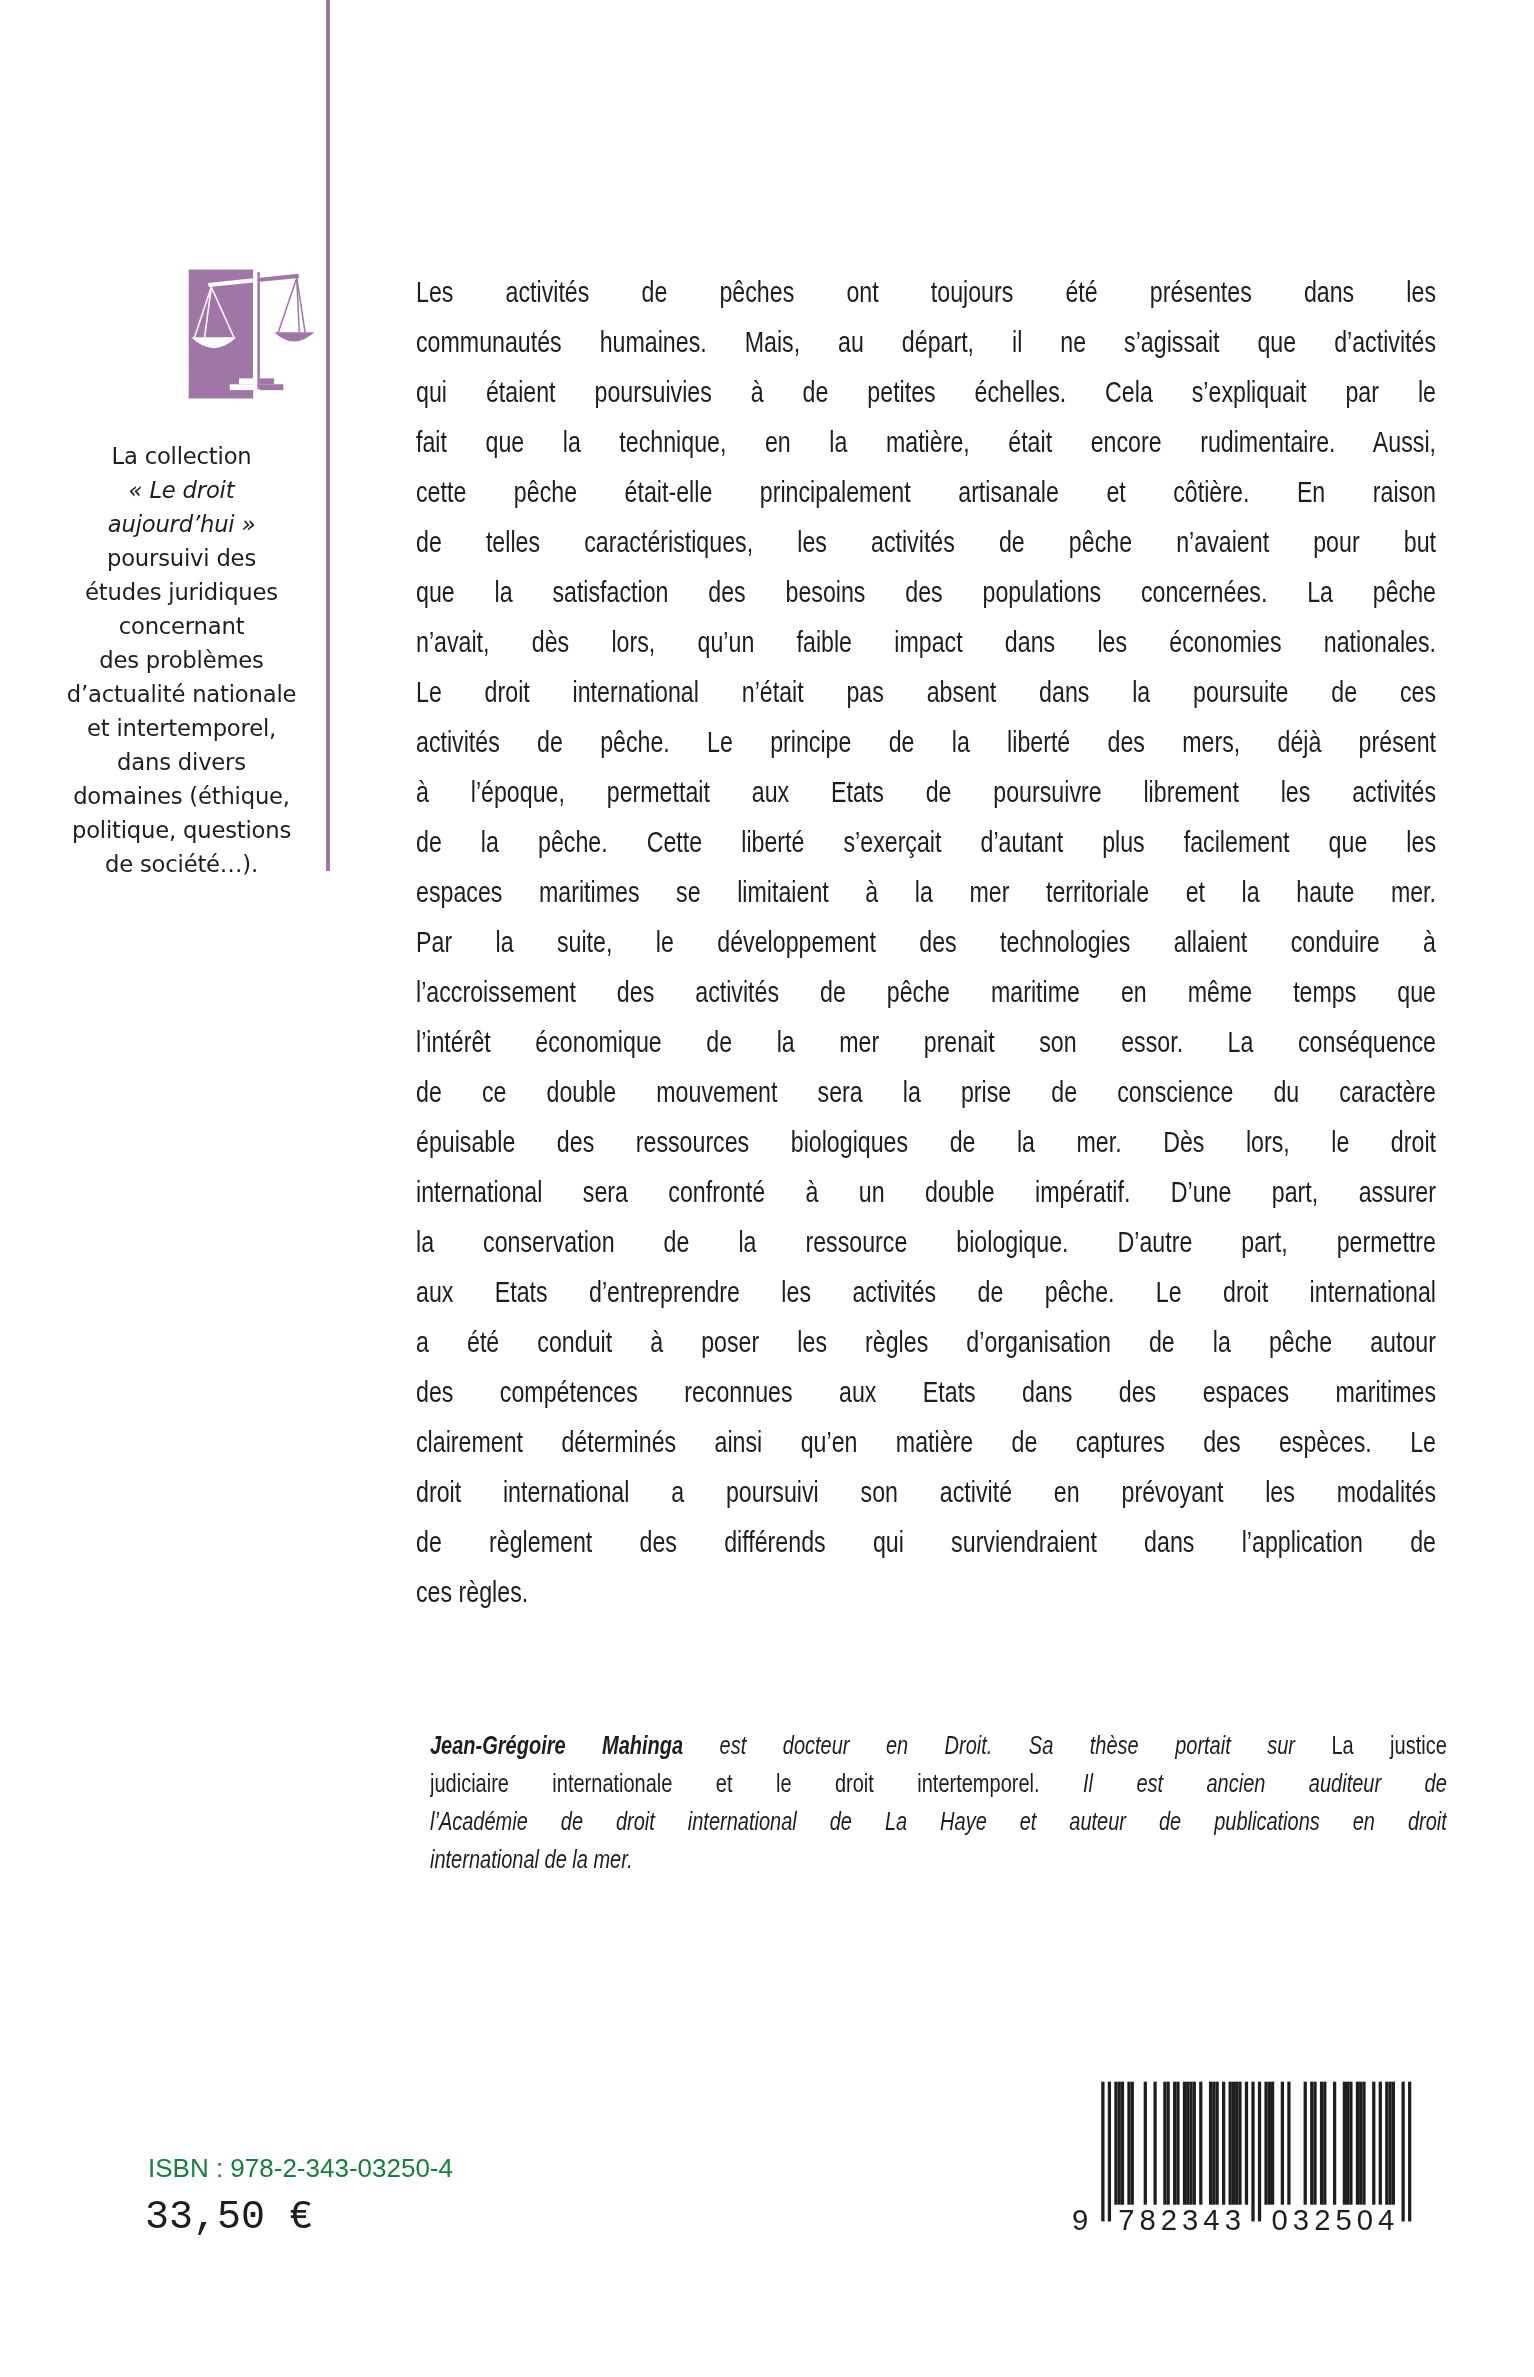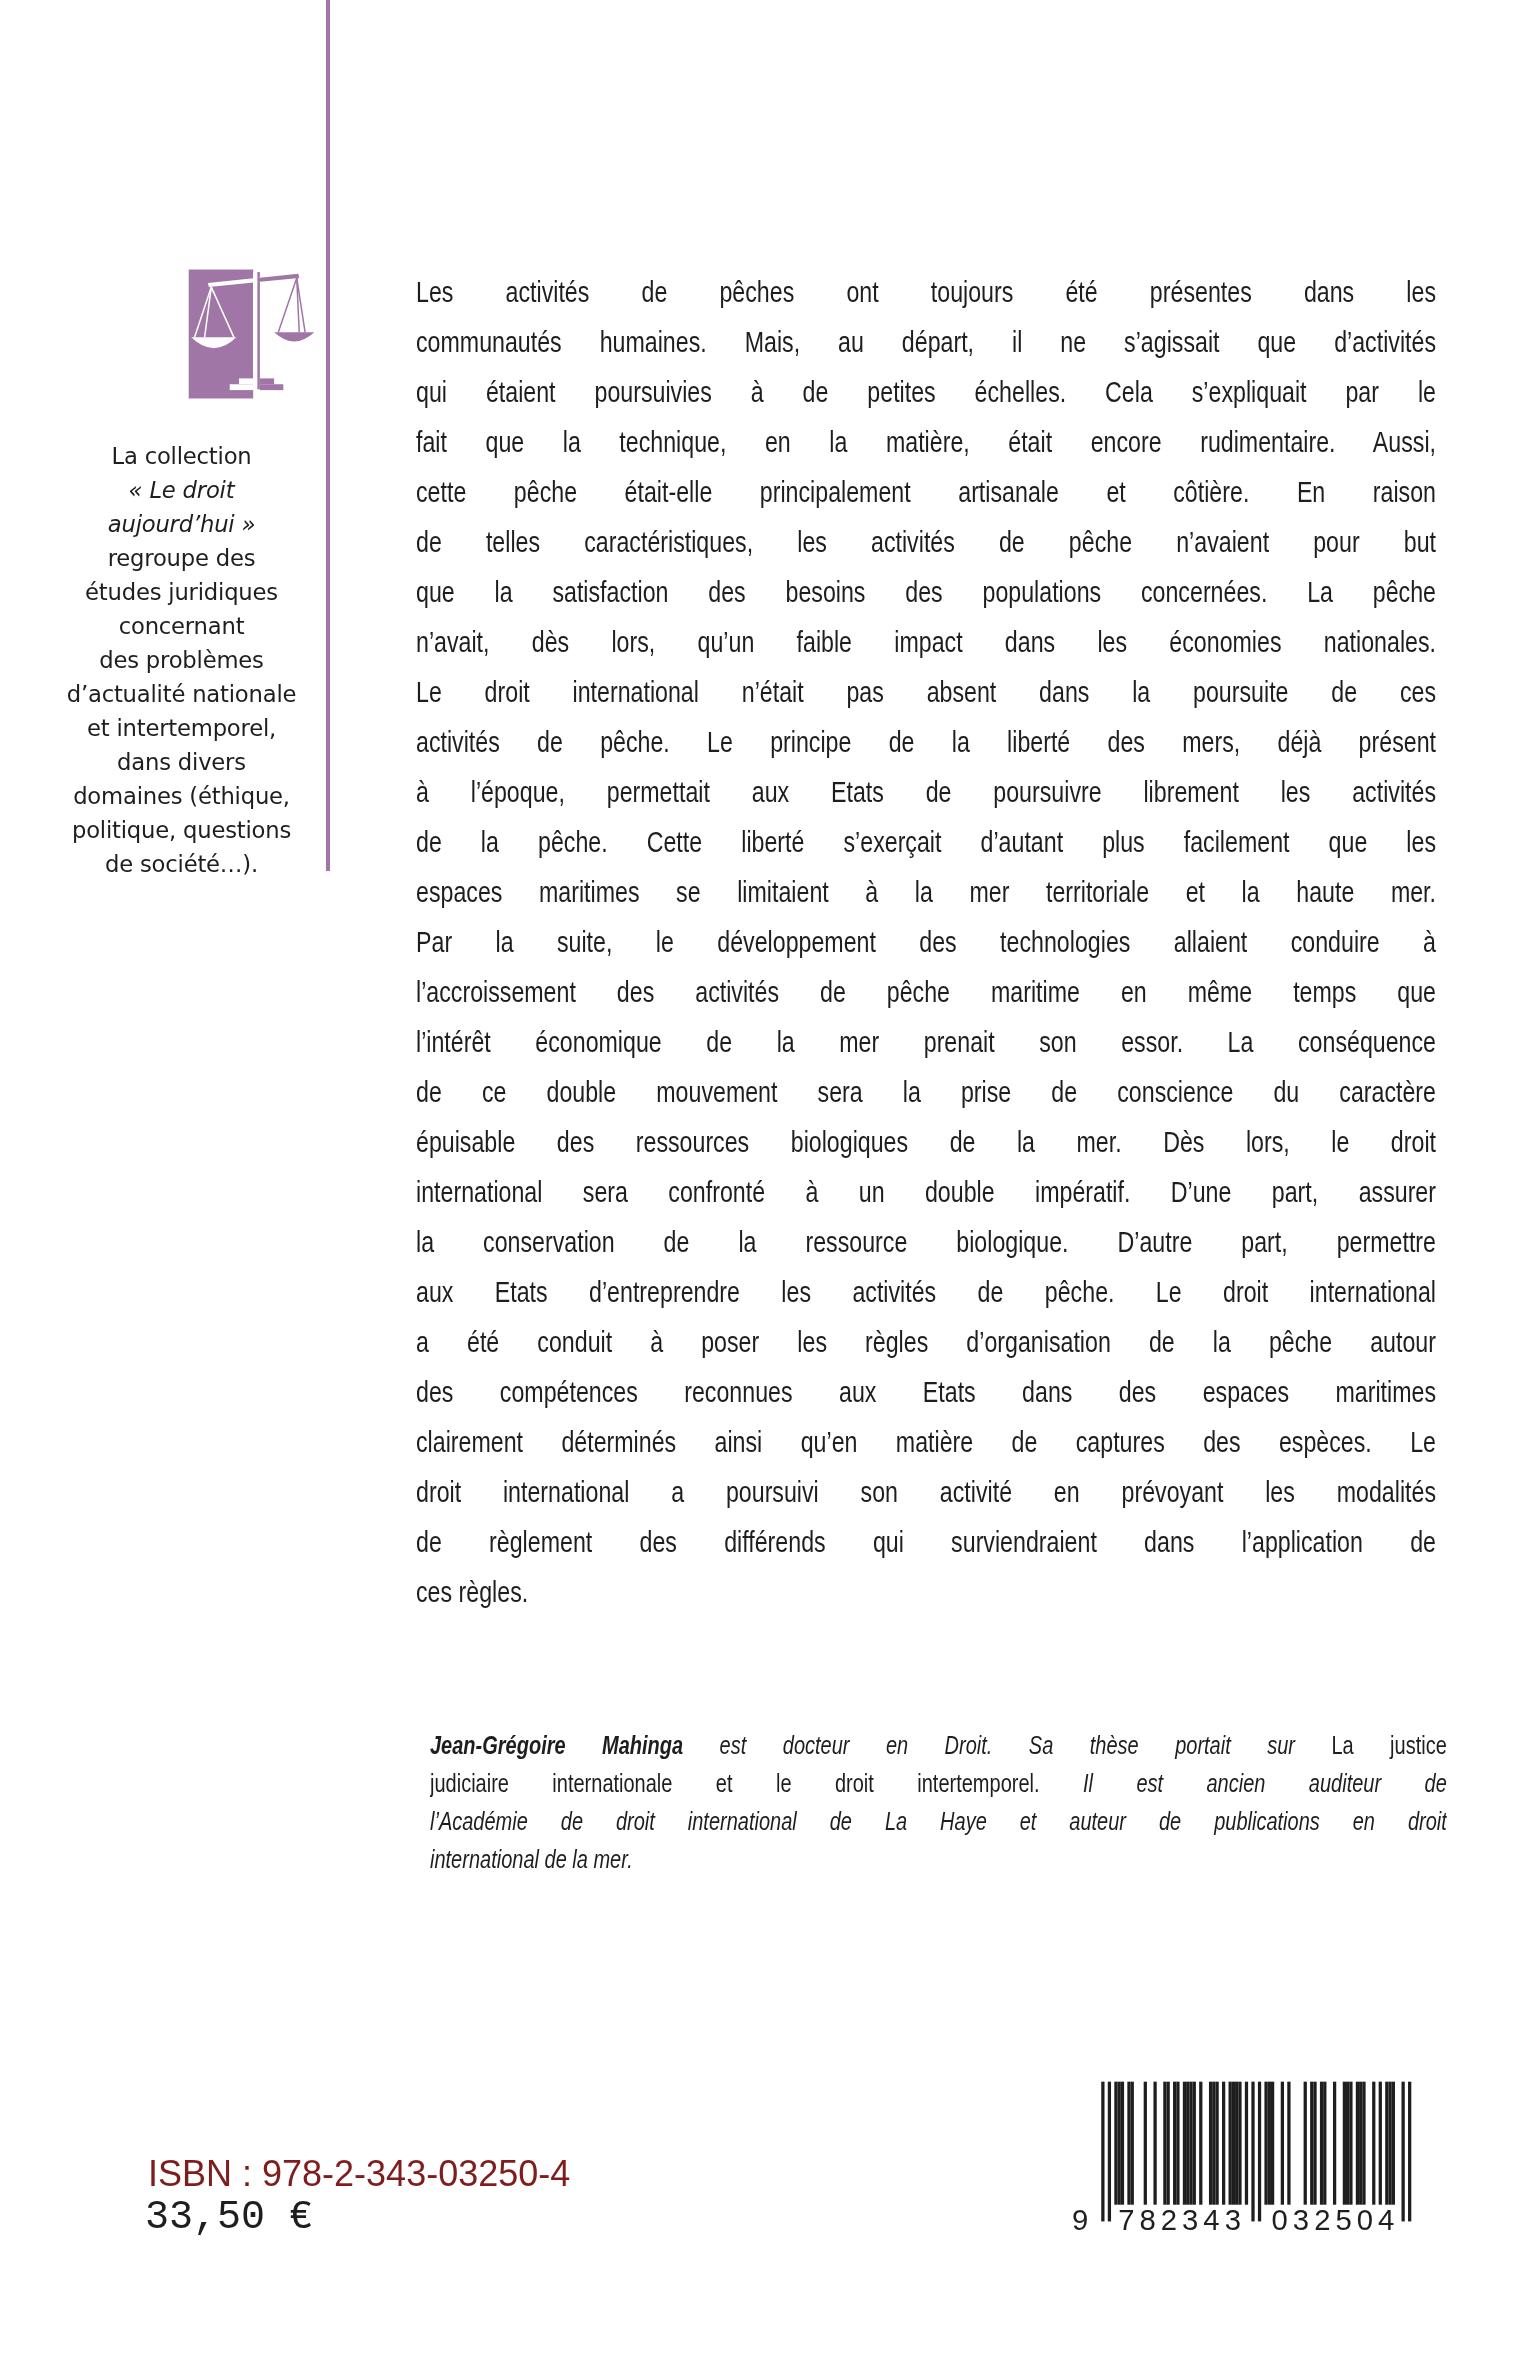--- a/index.html
+++ b/index.html
@@ -22,21 +22,21 @@
     .body-text .line.last { text-align-last: left; }
 
     .bio-frame { position: absolute; left: 398px; top: 1726px; width: 1017px; margin-left: 32px; }
     .bio-text { width: 1271px; transform: scaleX(0.8); transform-origin: 0 0;
       font-family: "Liberation Sans", sans-serif; font-size: 25px; line-height: 38px; }
     .bio-text .line { display: block; white-space: nowrap; text-align: justify; text-align-last: justify; height: 38px; overflow: hidden; }
     .bio-text .line.last { text-align-last: left; }
     .bio-text .b { font-weight: bold; font-style: italic; }
     .bio-text .i { font-style: italic; }
 
-    .isbn { position: absolute; left: 148px; top: 2153px; font-family: "Liberation Sans", sans-serif; font-size: 36px; color: #7f1d1d; white-space: nowrap; }
+    .isbn { position: absolute; left: 148px; top: 2153px; font-family: "Liberation Sans", sans-serif; font-size: 26px; color: #15803d; white-space: nowrap; }
     .price { position: absolute; left: 145px; top: 2195px; font-family: Liberation Mono, monospace; font-size: 40px; color: #1e1e1e; white-space: nowrap; }
 
     .barcode { position: absolute; left: 1065px; top: 2080px; width: 352px; height: 159px; }
   </style>
 </head>
 <body>
 
 <div class="divider-line"></div>
 
 <div class="logo">
@@ -63,21 +63,21 @@
     <rect x="63" y="133" width="17" height="7" fill="#ffffff"></rect>
     <rect x="88" y="133" width="17" height="7" fill="#a076a6"></rect>
     <rect x="88" y="140" width="28" height="7" fill="#a076a6"></rect>
   </svg>
 </div>
 
 <div class="sidebar">
   <span class="line">La collection</span>
   <span class="line it">« Le droit</span>
   <span class="line it">aujourd’hui »</span>
-  <span class="line">regroupe des</span>
+  <span class="line">poursuivi des</span>
   <span class="line">études juridiques</span>
   <span class="line">concernant</span>
   <span class="line">des problèmes</span>
   <span class="line">d’actualité nationale</span>
   <span class="line">et intertemporel,</span>
   <span class="line">dans divers</span>
   <span class="line">domaines (éthique,</span>
   <span class="line">politique, questions</span>
   <span class="line">de société…).</span>
 </div>

